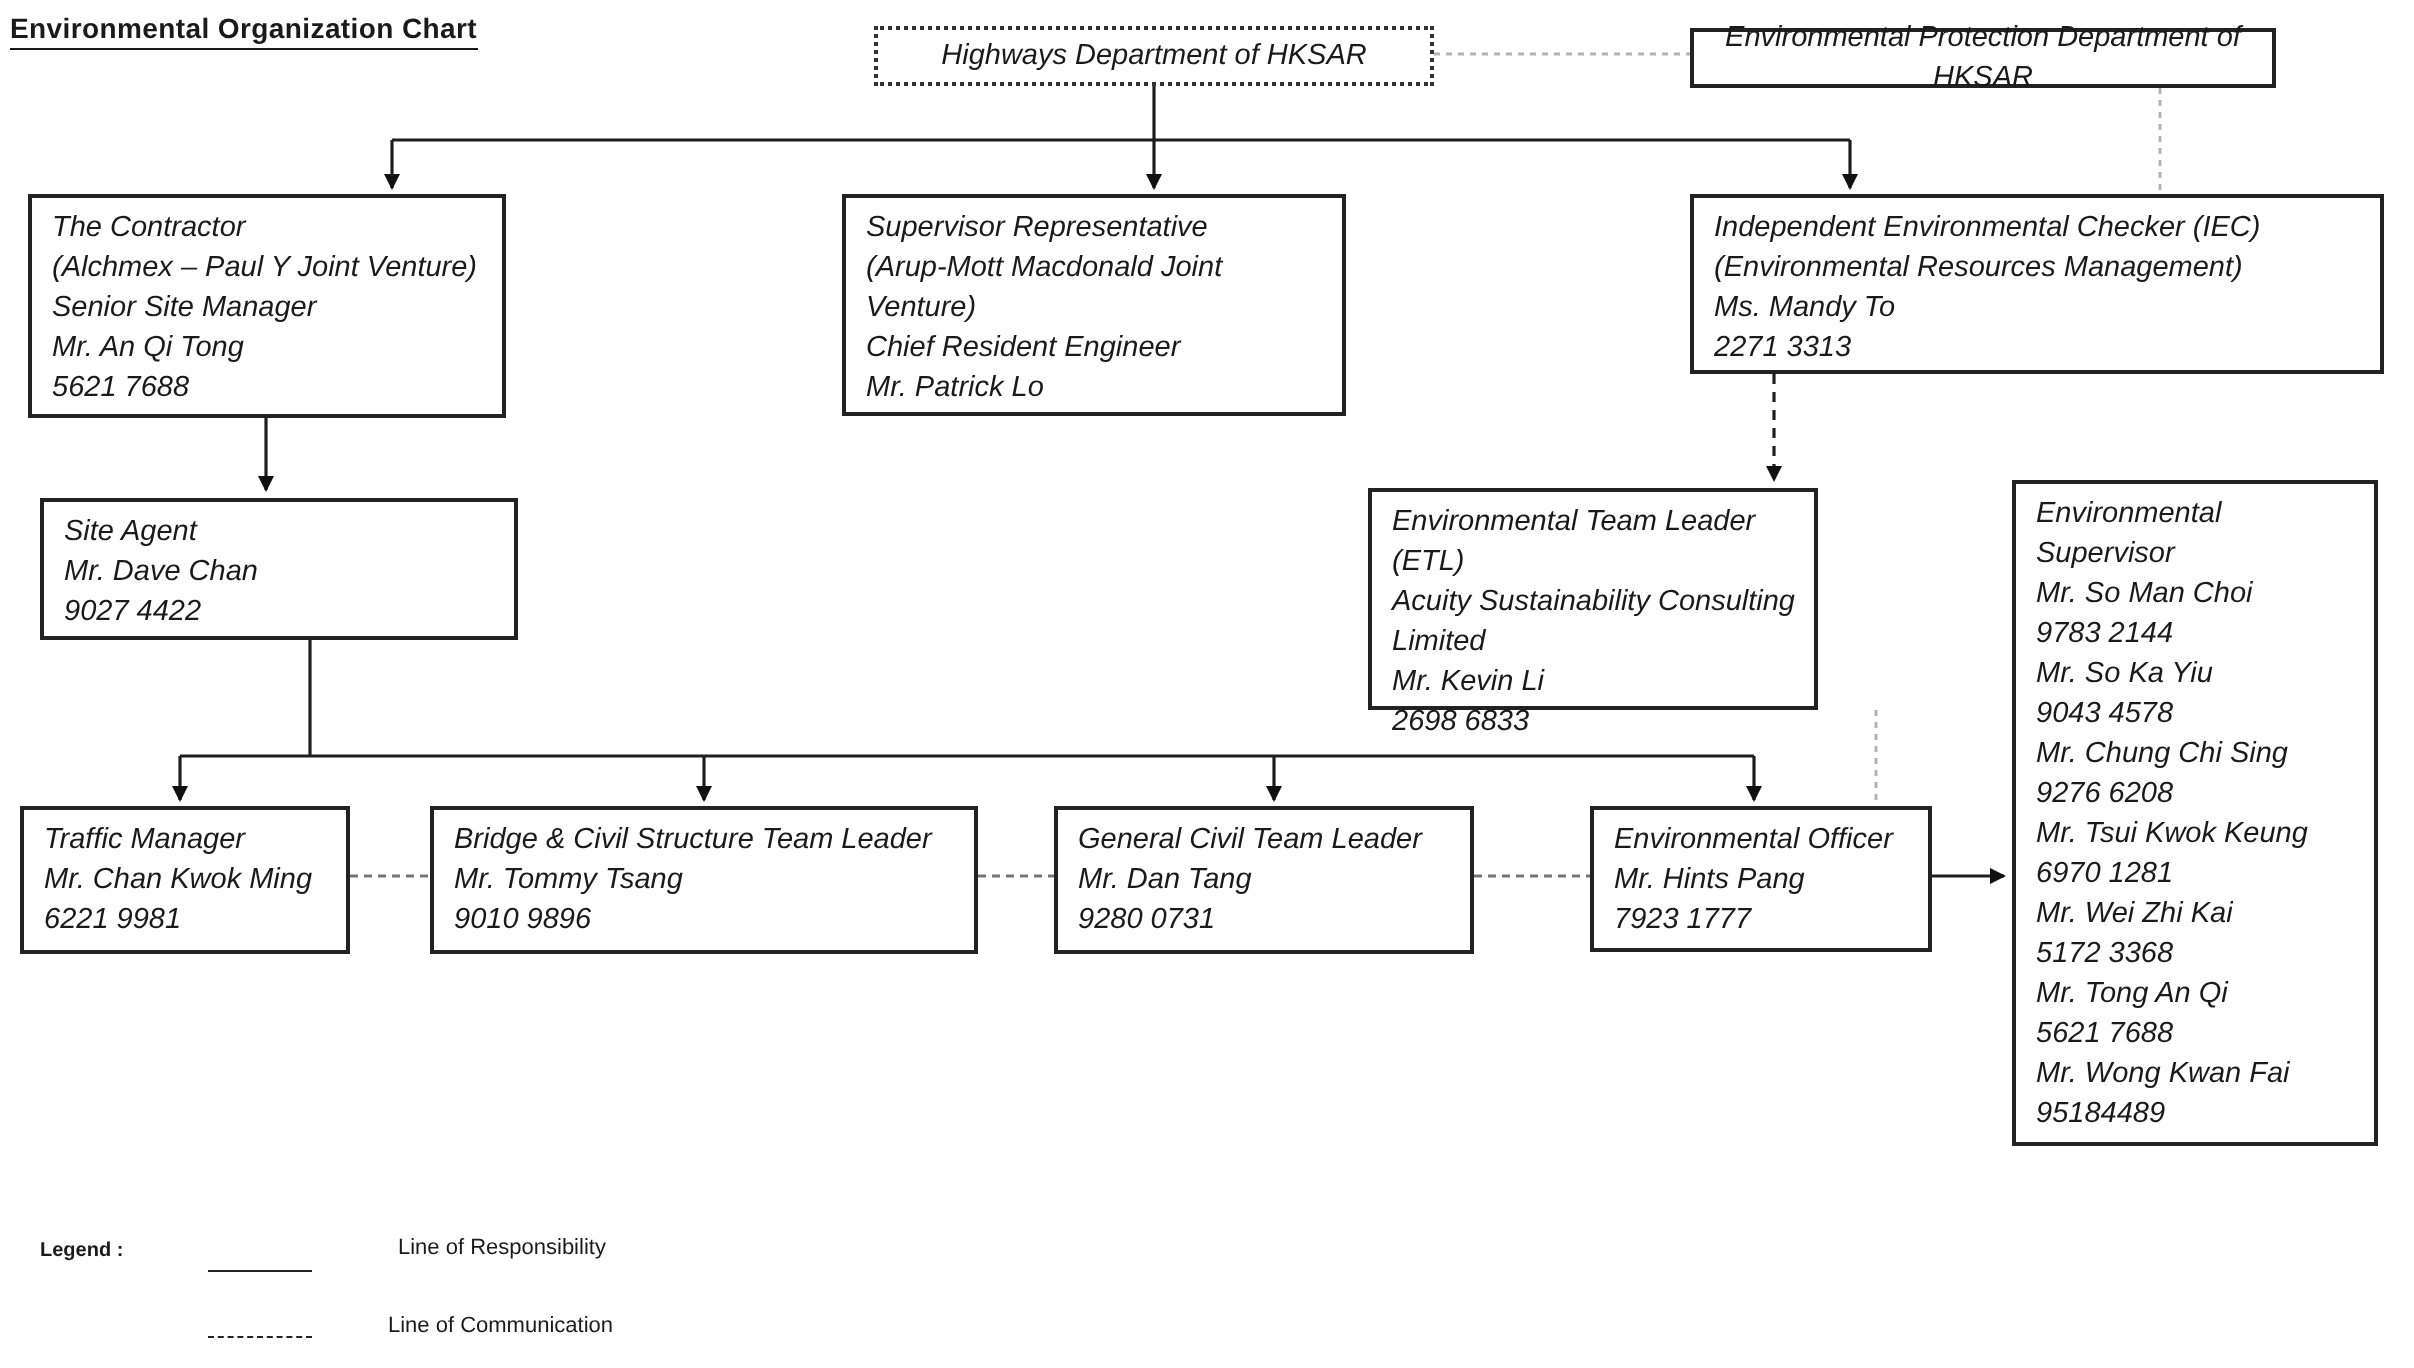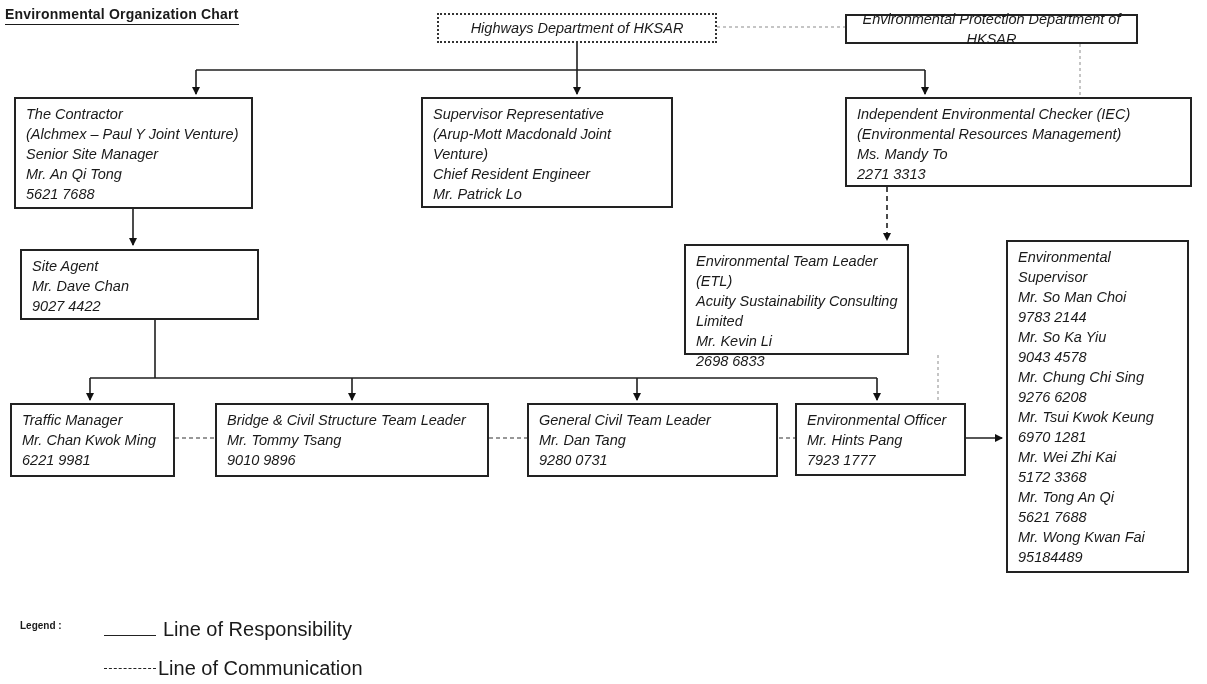--- a/index.html
+++ b/index.html
@@ -66,21 +66,22 @@
     border-top: 1.8px solid #222222;
   }
   .legend-line-dashed {
     position: absolute;
     width: 52px;
     height: 0;
     border-top: 1.8px dashed #222222;
   }
   .legend-text {
     position: absolute;
-    font-size: 20px;
+    font-size: 11px;
+    margin-left: 36px;
   }
 </style>
 </head>
 <body>
 
 <div class="canvas">
 
   <div class="page-title">Environmental Organization Chart</div>
 
   <svg class="connectors" width="1207" height="684" viewBox="0 0 1207 684">
@@ -189,21 +190,21 @@
 Mr. Chan Kwok Ming
 6221 9981</div>
   </div>
 
   <div class="box" style="left:215px;top:403px;width:274px;height:74px">
     <div class="box-text">Bridge &amp; Civil Structure Team Leader
 Mr. Tommy Tsang
 9010 9896</div>
   </div>
 
-  <div class="box" style="left:527px;top:403px;width:251px;height:74px">
+  <div class="box" style="left:527px;top:403px;width:210px;height:74px">
     <div class="box-text">General Civil Team Leader
 Mr. Dan Tang
 9280 0731</div>
   </div>
 
   <div class="box" style="left:795px;top:403px;width:171px;height:73px">
     <div class="box-text">Environmental Officer
 Mr. Hints Pang
 7923 1777</div>
   </div>

